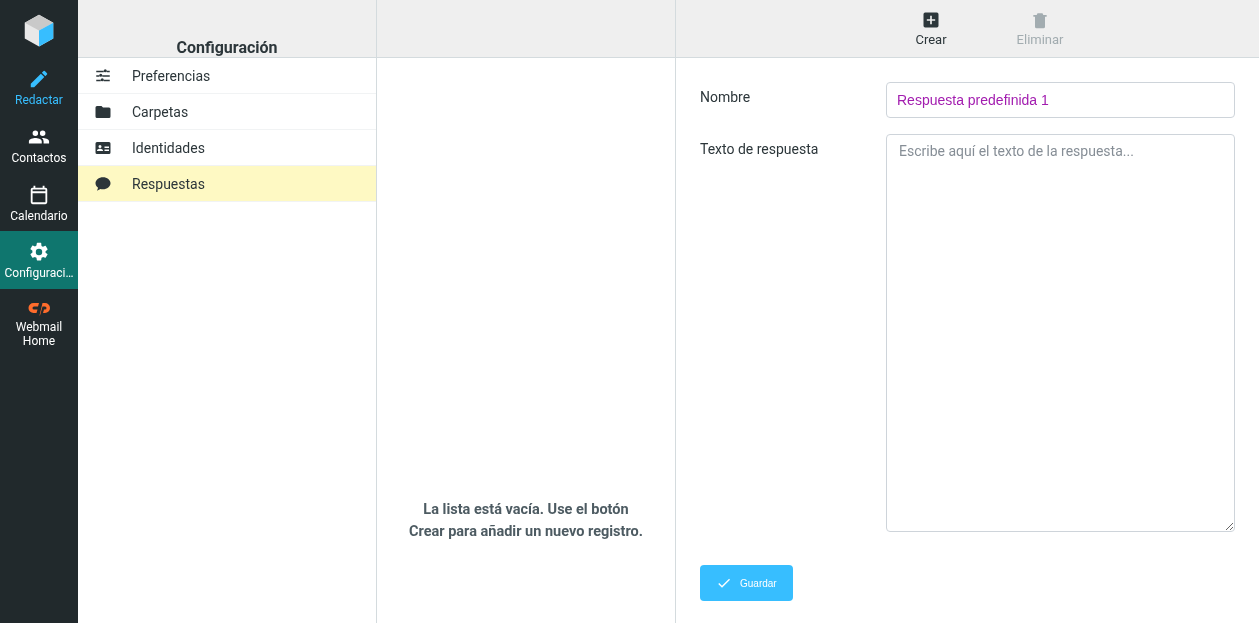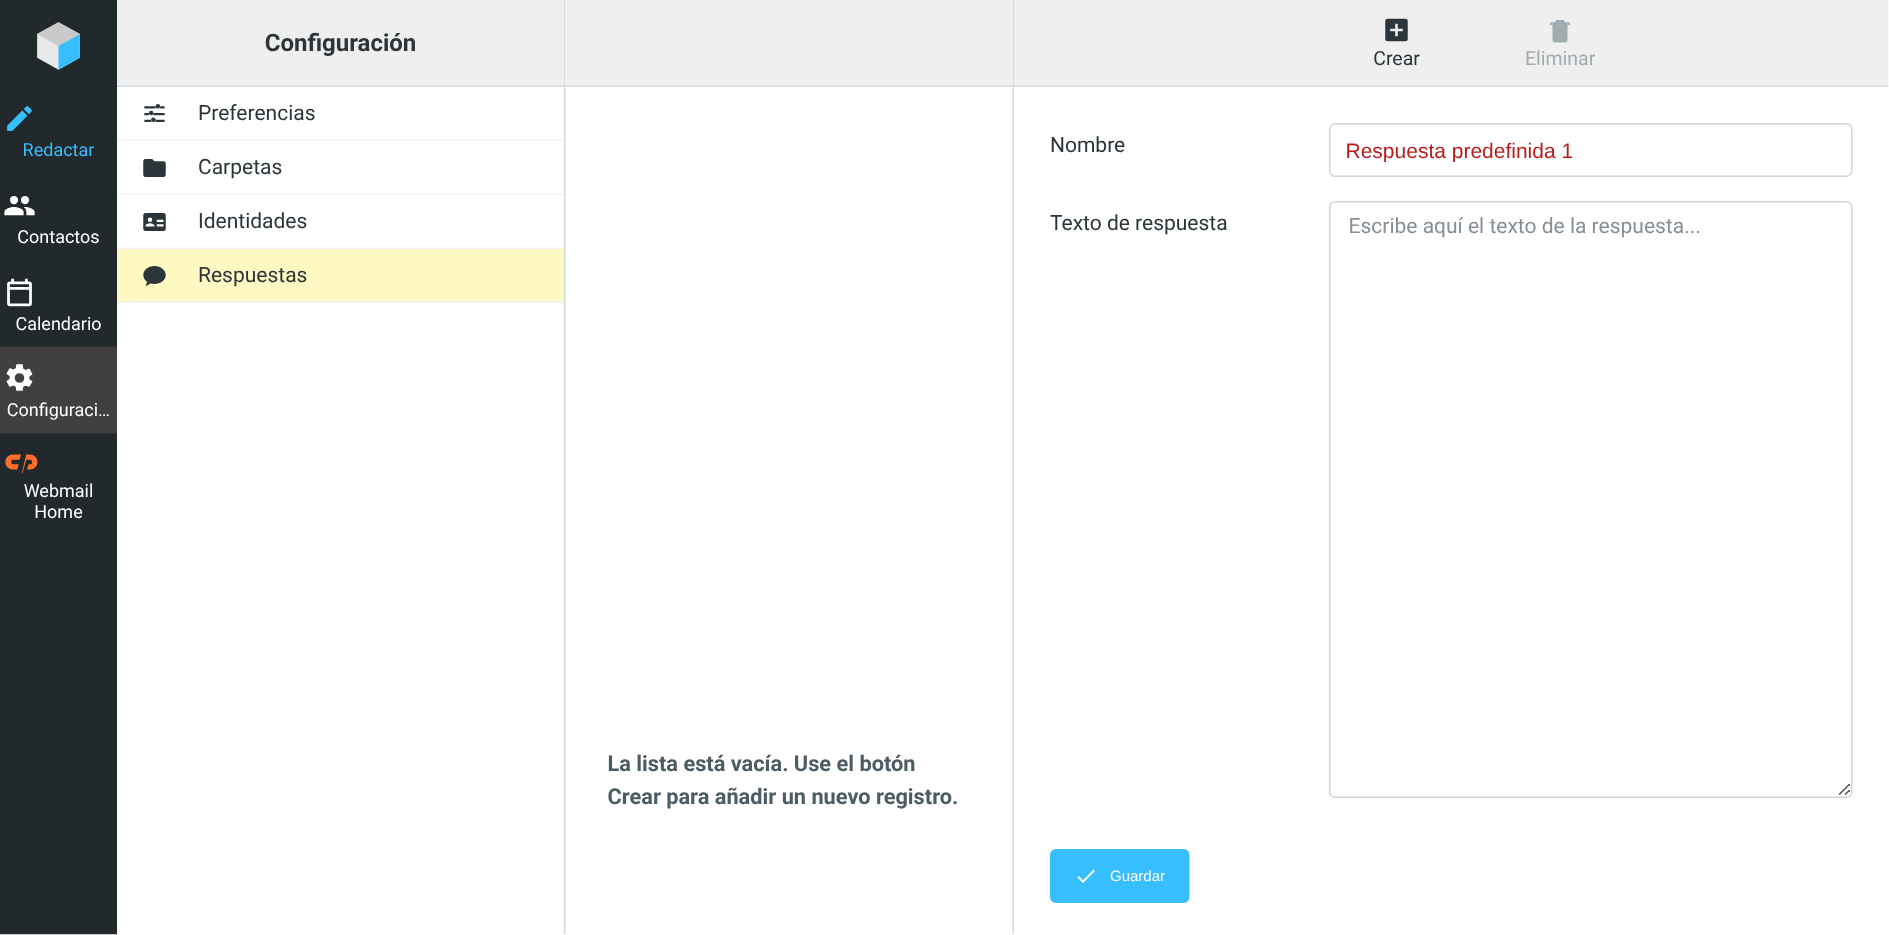--- a/index.html
+++ b/index.html
@@ -19,49 +19,50 @@
   .nav-logo {
     height: 58px;
     display: flex;
     align-items: center;
     justify-content: center;
     background: #21292c;
   }
   .nav-item {
     display: flex;
     flex-direction: column;
+    align-items: center;
     justify-content: center;
     padding: 10px 2px 8px 2px;
     gap: 4px;
     font-size: 12px;
     color: #fff;
     cursor: pointer;
     text-align: center;
     line-height: 1.15;
   }
   .nav-item.active-blue { color: #37beff; }
-  .nav-item.active-bg { background: #404040; }
+  .nav-item.active-bg { background: #0f766e; }
   .nav-item .nlabel { white-space: pre-line; overflow: hidden; max-width: 74px; }
   .nav-item svg { fill: currentColor; }
 
   
   .settings-sidebar {
     width: 299px;
     border-right: 1px solid #d4dbde;
     display: flex;
     flex-direction: column;
     flex-shrink: 0;
     background: #fff;
   }
   .settings-header {
     height: 58px;
     border-bottom: 1px solid #d4dbde;
     background: #efefef;
     display: flex;
-    align-items: center;
+    align-items: flex-end;
     justify-content: center;
     font-weight: 700;
     font-size: 16px;
     color: #2c363a;
   }
   .settings-list { display: flex; flex-direction: column; }
   .settings-item {
     display: flex;
     align-items: center;
     gap: 20px;
@@ -88,21 +89,21 @@
     background: #efefef;
   }
   .middle-body {
     flex: 1;
     display: flex;
     align-items: center;
     justify-content: center;
     padding: 0 28px;
   }
   .empty-msg {
-    text-align: left;
+    text-align: center;
     color: #4d5b62;
     font-weight: 700;
     font-size: 14.5px;
     line-height: 1.45;
     margin-top: 360px;
   }
 
   
   .content-col {
     flex: 1;
@@ -138,21 +139,21 @@
   .form-row { display: flex; align-items: flex-start; margin-bottom: 16px; }
   .form-label { width: 186px; padding-top: 7px; color: #2c363a; font-size: 14px; }
   .form-field { flex: 1; }
   .text-input {
     width: 100%;
     height: 36px;
     border: 1px solid #ced4da;
     border-radius: 4px;
     padding: 6px 10px;
     font-size: 14px;
-    color: #b91c1c;
+    color: #a21caf;
   }
   .textarea {
     width: 100%;
     height: 398px;
     border: 1px solid #ced4da;
     border-radius: 4px;
     padding: 8px 12px;
     font-size: 14px;
     color: #495057;
     resize: both;

